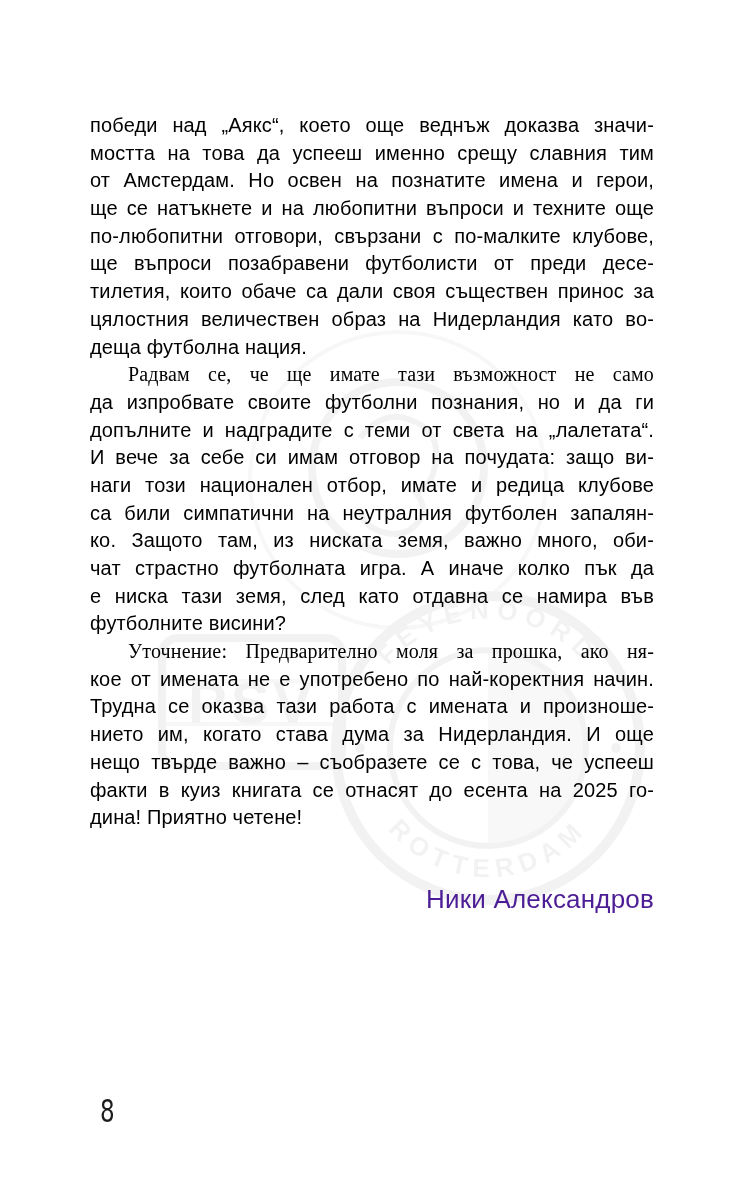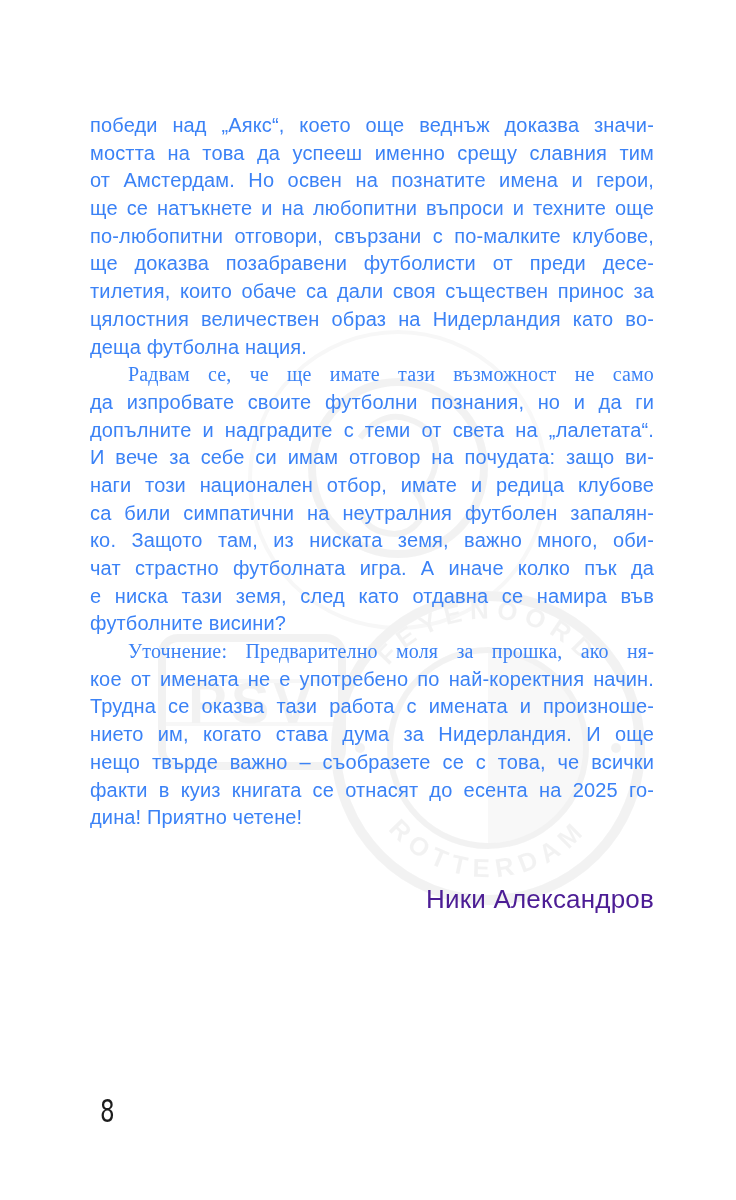--- a/index.html
+++ b/index.html
@@ -8,21 +8,21 @@
     position:relative;width:736px;height:1200px;background:#ffffff;
     font-family:"Liberation Sans",sans-serif;color:#2b2b2b;
   }
   .watermark{
     position:absolute;left:0;top:0;width:736px;height:1200px;
     pointer-events:none;
   }
   .text-block{
     position:absolute;left:90px;top:112px;width:564px;
     font-size:20px;line-height:27.7px;letter-spacing:0.15px;
-    font-weight:400;color:#3b82f6;
+    font-weight:400;color:#000000;
   }
   .line{
     display:block;height:27.7px;
     text-align:justify;
     text-align-last:justify;
   }
   .line.last{text-align-last:left;}
   .line.indent{padding-left:38px;font-family:Liberation Serif, serif;}
   .signature{
     position:absolute;top:884px;right:82px;
@@ -75,39 +75,39 @@
       </g>
     </g>
   </svg>
 
   <main class="text-block">
       <div class="line">победи над „Аякс“, което още веднъж доказва значи-</div>
       <div class="line">мостта на това да успееш именно срещу славния тим</div>
       <div class="line">от Амстердам. Но освен на познатите имена и герои,</div>
       <div class="line">ще се натъкнете и на любопитни въпроси и техните още</div>
       <div class="line">по-любопитни отговори, свързани с по-малките клубове,</div>
-      <div class="line">ще доказва позабравени футболисти от преди десе-</div>
+      <div class="line">ще въпроси позабравени футболисти от преди десе-</div>
       <div class="line">тилетия, които обаче са дали своя съществен принос за</div>
       <div class="line">цялостния величествен образ на Нидерландия като во-</div>
       <div class="line last">деща футболна нация.</div>
       <div class="line indent">Радвам се, че ще имате тази възможност не само</div>
       <div class="line">да изпробвате своите футболни познания, но и да ги</div>
       <div class="line">допълните и надградите с теми от света на „лалетата“.</div>
       <div class="line">И вече за себе си имам отговор на почудата: защо ви-</div>
       <div class="line">наги този национален отбор, имате и редица клубове</div>
       <div class="line">са били симпатични на неутралния футболен запалян-</div>
       <div class="line">ко. Защото там, из ниската земя, важно много, оби-</div>
       <div class="line">чат страстно футболната игра. А иначе колко пък да</div>
       <div class="line">е ниска тази земя, след като отдавна се намира във</div>
       <div class="line last">футболните висини?</div>
       <div class="line indent">Уточнение: Предварително моля за прошка, ако ня-</div>
       <div class="line">кое от имената не е употребено по най-коректния начин.</div>
       <div class="line">Трудна се оказва тази работа с имената и произноше-</div>
       <div class="line">нието им, когато става дума за Нидерландия. И още</div>
-      <div class="line">нещо твърде важно – съобразете се с това, че всички</div>
+      <div class="line">нещо твърде важно – съобразете се с това, че успееш</div>
       <div class="line">факти в куиз книгата се отнасят до есента на 2025 го-</div>
       <div class="line last">дина! Приятно четене!</div>
     </main>
 
   <div class="signature">Ники Александров</div>
 
   <div class="page-number">8</div>
 </div>
 
 </body></html>

